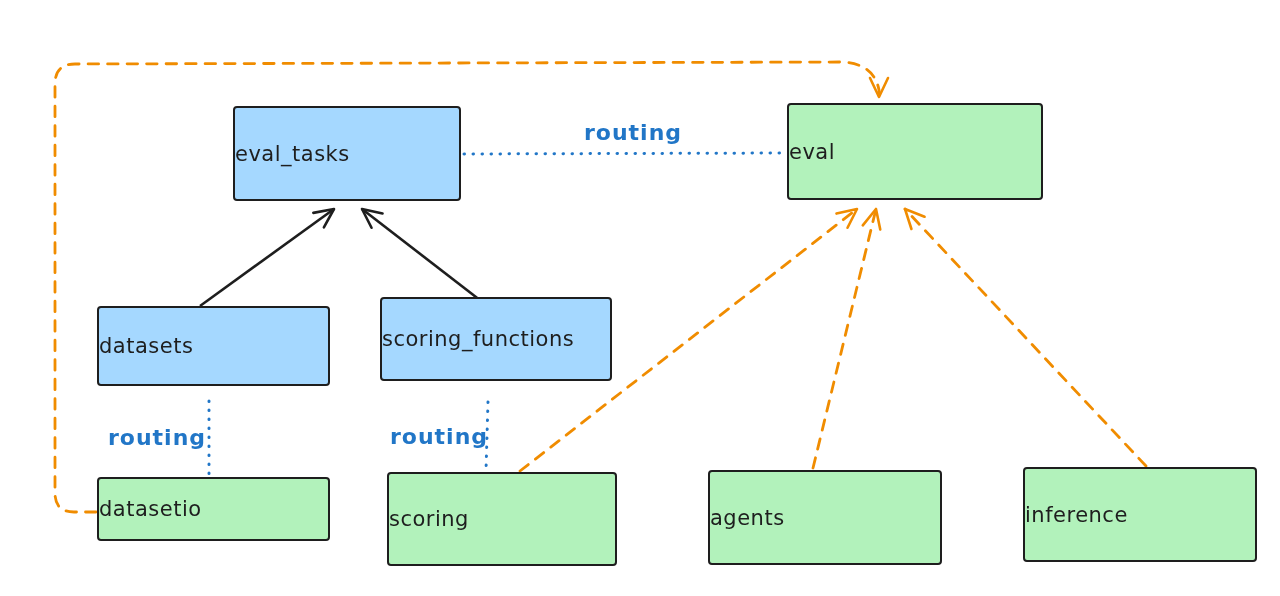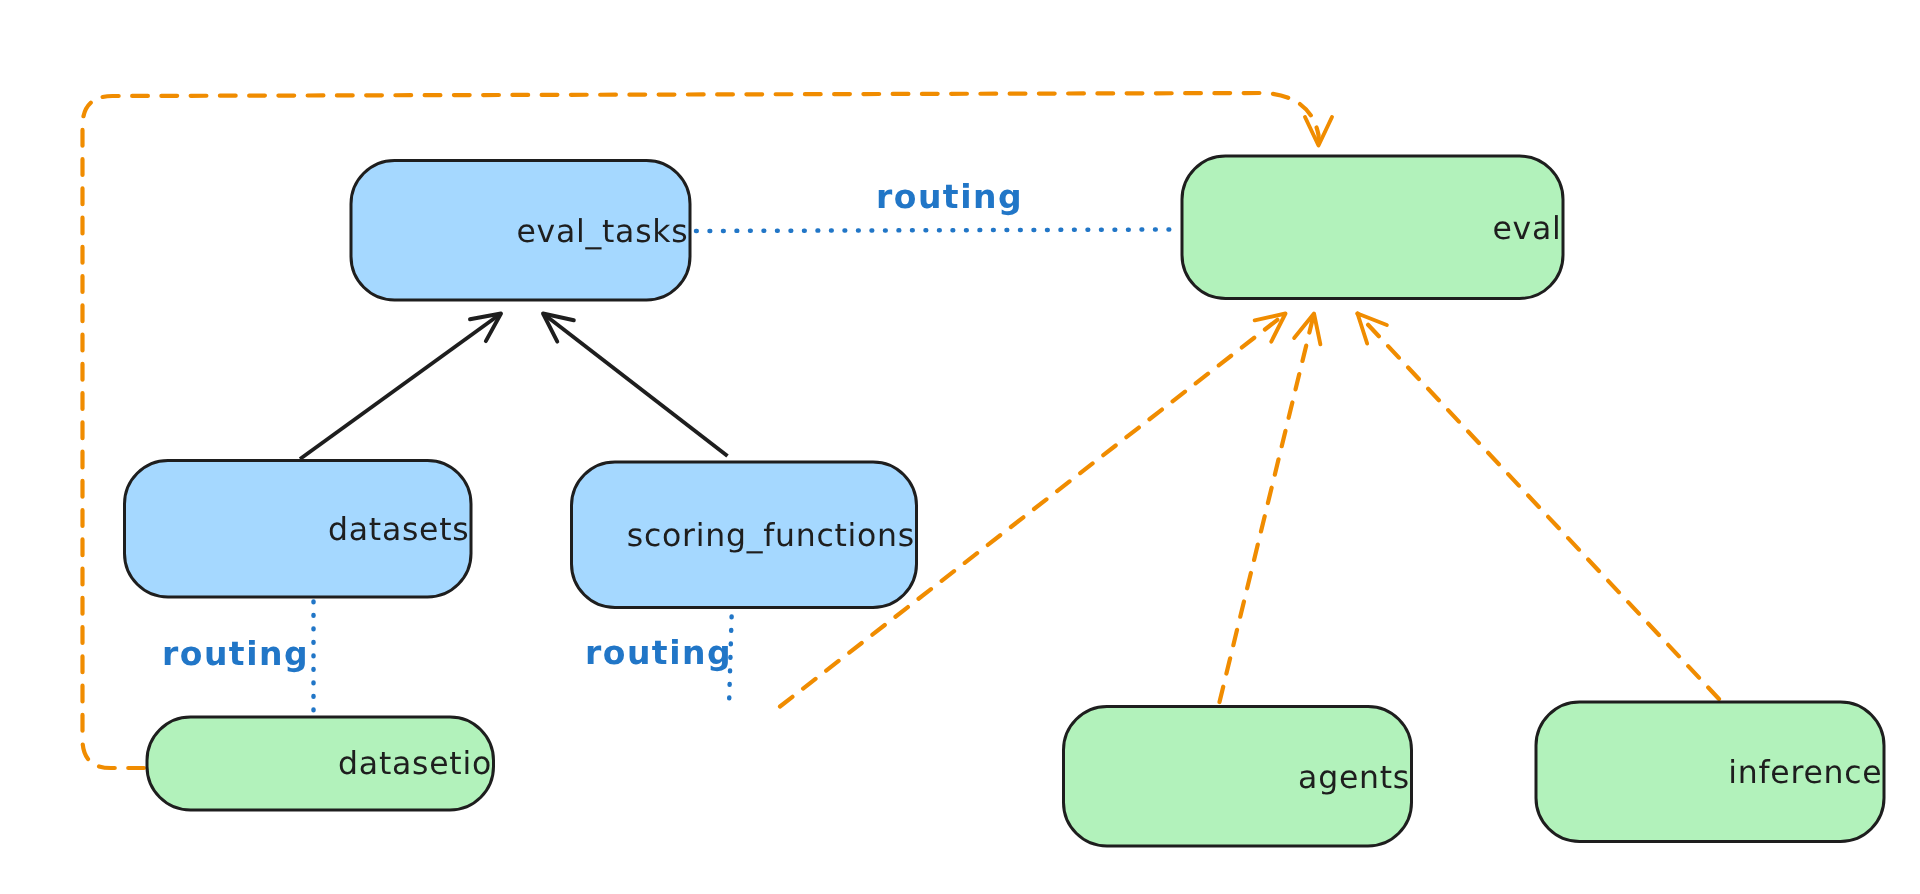--- a/index.html
+++ b/index.html
@@ -38,23 +38,23 @@
     stroke:var(--orange);
     stroke-width:2.8px;
     stroke-dasharray:10.5 9;
     stroke-linecap:round;
   }
   .mkline{fill:none;stroke-width:2.6px;stroke-linecap:round;stroke-linejoin:round;}
   .mk-black{stroke:var(--stroke);}
   .mk-orange{stroke:var(--orange);}
   .node{
     position:absolute;
-    display:flex;align-items:center;justify-content:flex-end;
+    display:flex;align-items:center;justify-content:flex-start;
     border:2.6px solid var(--stroke);
-    border-radius:30px;
+    border-radius:4px;
     font-size:21px;
     color:var(--stroke);
     letter-spacing:0.5px;
   }
   .node-blue{background:var(--blue-fill);}
   .node-green{background:var(--green-fill);}
   .edge-label{
     position:absolute;
     transform:translate(-50%,-50%);
     color:var(--routing-blue);
@@ -93,32 +93,35 @@
   </svg>
 
   <div class="node node-blue" style="left:233px;top:106px;width:228px;height:95px">
     <span>eval_tasks</span>
   </div>
 
   <div class="node node-green" style="left:787px;top:103px;width:256px;height:97px">
     <span>eval</span>
   </div>
 
-  <div class="node node-blue" style="left:82px;top:306px;width:233px;height:93px">
+  <div class="node node-blue" style="left:97px;top:306px;width:233px;height:80px">
     <span>datasets</span>
   </div>
 
-  <div class="node node-blue" style="left:380px;top:307px;width:232px;height:99px">
+  <div class="node node-blue" style="left:380px;top:297px;width:232px;height:84px">
     <span>scoring_functions</span>
   </div>
 
   <div class="node node-green" style="left:97px;top:477px;width:233px;height:64px">
     <span>datasetio</span>
   </div>
 
+  <div class="node node-green" style="left:387px;top:472px;width:230px;height:94px">
+    <span>scoring</span>
+  </div>
 
   <div class="node node-green" style="left:1023px;top:467px;width:234px;height:95px">
     <span>inference</span>
   </div>
 
   <div class="node node-green" style="left:708px;top:470px;width:234px;height:95px">
     <span>agents</span>
   </div>
 
   <span class="edge-label" style="left:633px;top:132px">routing</span>

